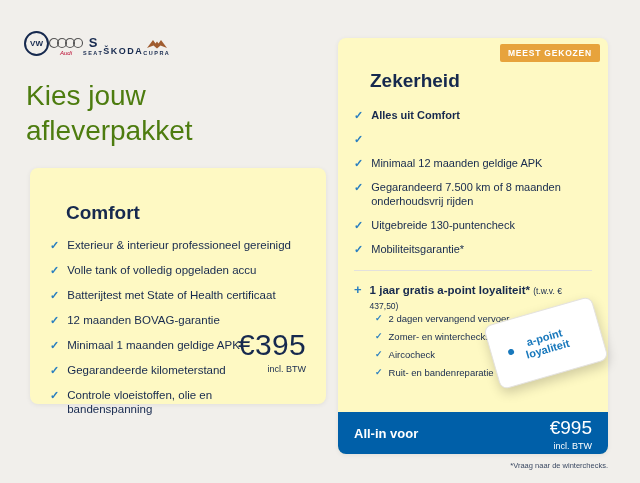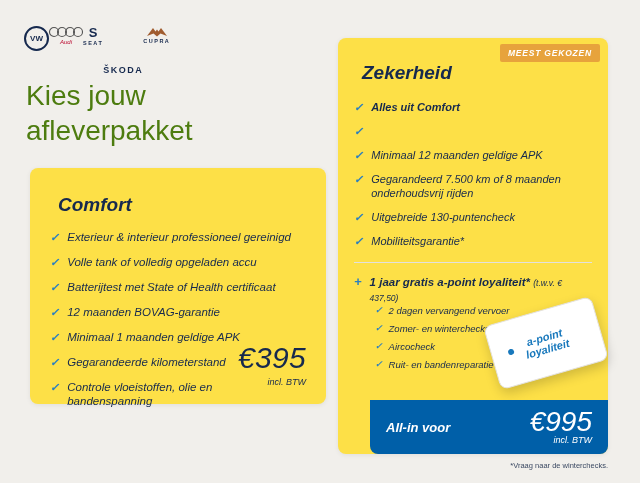--- a/index.html
+++ b/index.html
@@ -7,45 +7,45 @@
   body {
     width:640px; height:483px;
     background:#f1efeb;
     font-family:"Liberation Sans", sans-serif;
     color:#16294e;
     position:relative;
     overflow:hidden;
   }
 
   
-  .brand-bar { position:absolute; left:24px; top:26px; display:flex; align-items:flex-start; gap:0; height:30px; }
+  .brand-bar { position:absolute; left:24px; top:26px; display:flex; align-items:flex-end; gap:0; height:30px; }
   .vw-roundel { width:25px; height:25px; border:2px solid #16294e; border-radius:50%;
     display:flex; align-items:center; justify-content:center; font-size:8px; font-weight:bold; color:#16294e; }
   .brand-col { display:flex; flex-direction:column; align-items:center; line-height:1; }
   .audi-word { color:#bb0a30; font-size:6px; font-style:italic; margin-top:1px; }
   .seat-mark { font-size:13px; font-weight:800; color:#16294e; }
   .brand-word { font-size:5.5px; font-weight:700; letter-spacing:1.5px; color:#16294e; margin-top:2px; }
   .skoda-word { font-size:9px; font-weight:700; letter-spacing:1.5px; color:#16294e;margin-top:39px; }
 
   
   .page-title { position:absolute; left:26px; top:78px; font-size:28px; line-height:35px;
     font-weight:400; color:#4d7c0f; }
 
   
-  .card { background:#fde047; border-radius:8px; box-shadow:0 1px 5px rgba(0,0,0,0.07); position:absolute;font-style:italic; }
-  .card h2 { margin:8px; font-size:19px; font-weight:700; color:#16294e; }
+  .card { background:#fef9c3; border-radius:8px; box-shadow:0 1px 5px rgba(0,0,0,0.07); position:absolute; }
+  .card h2 { margin:16px; font-size:19px; font-weight:700; color:#16294e; }
 
   .card-comfort { left:30px; top:168px; width:296px; height:236px; padding:18px 20px; }
   .card-comfort h2 { margin-bottom:14px; }
 
   .check-list { list-style:none; margin:0; padding:0; }
   .check-list li { display:flex; gap:8px; margin-bottom:11px; font-size:11.5px; line-height:14px; max-width:242px; }
   .check { color:#2a7fc0; font-weight:700; font-size:11px; flex:0 0 auto; }
 
-  .comfort-price { position:absolute; right:20px; bottom:17px; text-align:right; }
+  .comfort-price { position:absolute; right:20px; bottom:30px; text-align:right; }
   .price-amount { font-size:30px; font-weight:400; letter-spacing:0.3px; }
   .price-suffix { font-size:9px; margin-top:2px; }
 
   
   .card-zekerheid { left:338px; top:38px; width:270px; height:416px; padding:16px 16px 0; }
   .card-zekerheid h2 { margin-bottom:16px; }
   .badge { position:absolute; top:6px; right:8px; background:#e7a33c; color:#fff;
     font-size:8.5px; font-weight:700; letter-spacing:0.8px; padding:4px 8px; border-radius:2px; }
 
   .z-list li { font-size:11px; margin-bottom:10px; max-width:232px; }
@@ -63,26 +63,26 @@
   .inclusief-list .check { font-size:9px; }
 
   .loyalty-card { position:absolute; right:6px; top:272px; width:112px; height:66px;
     background:#fff; border:1px solid #e4e2df; border-radius:8px; transform:rotate(-16deg);
     box-shadow:0 5px 12px rgba(0,0,0,0.18);
     display:flex; align-items:center; justify-content:center; }
   .loyalty-card-text { color:#1878bc; font-weight:700; font-size:11px; text-align:center; line-height:12px;
     transform:rotate(0deg); }
   .loyalty-dot { position:absolute; left:16px; top:28px; width:6px; height:6px; border-radius:50%; background:#1878bc; }
 
-  .allin-bar { position:absolute; left:0; right:0; bottom:0; height:54px; background:#005fa8;
+  .allin-bar { position:absolute; left:0; right:0; bottom:0; height:42px; background:#005fa8;
     border-radius:0 0 8px 8px; display:flex; align-items:center; justify-content:space-between;
-    padding:17px 16px; color:#fff;margin-left:32px; }
+    padding:17px 16px; color:#fff; }
   .allin-label { font-size:13px; font-weight:700; }
   .allin-price { text-align:right; }
-  .allin-amount { font-size:28px; font-weight:400; line-height:24px; }
+  .allin-amount { font-size:19px; font-weight:400; line-height:24px; }
   .allin-suffix { font-size:9px; margin-top:1px; }
 
   .footnote { position:absolute; right:32px; bottom:13px; font-size:7.5px; color:#3c4a63; }
 </style>
 </head>
 <body>
 
 <div class="brand-bar">
   <div class="vw-roundel">VW</div>
   <div class="brand-col">

